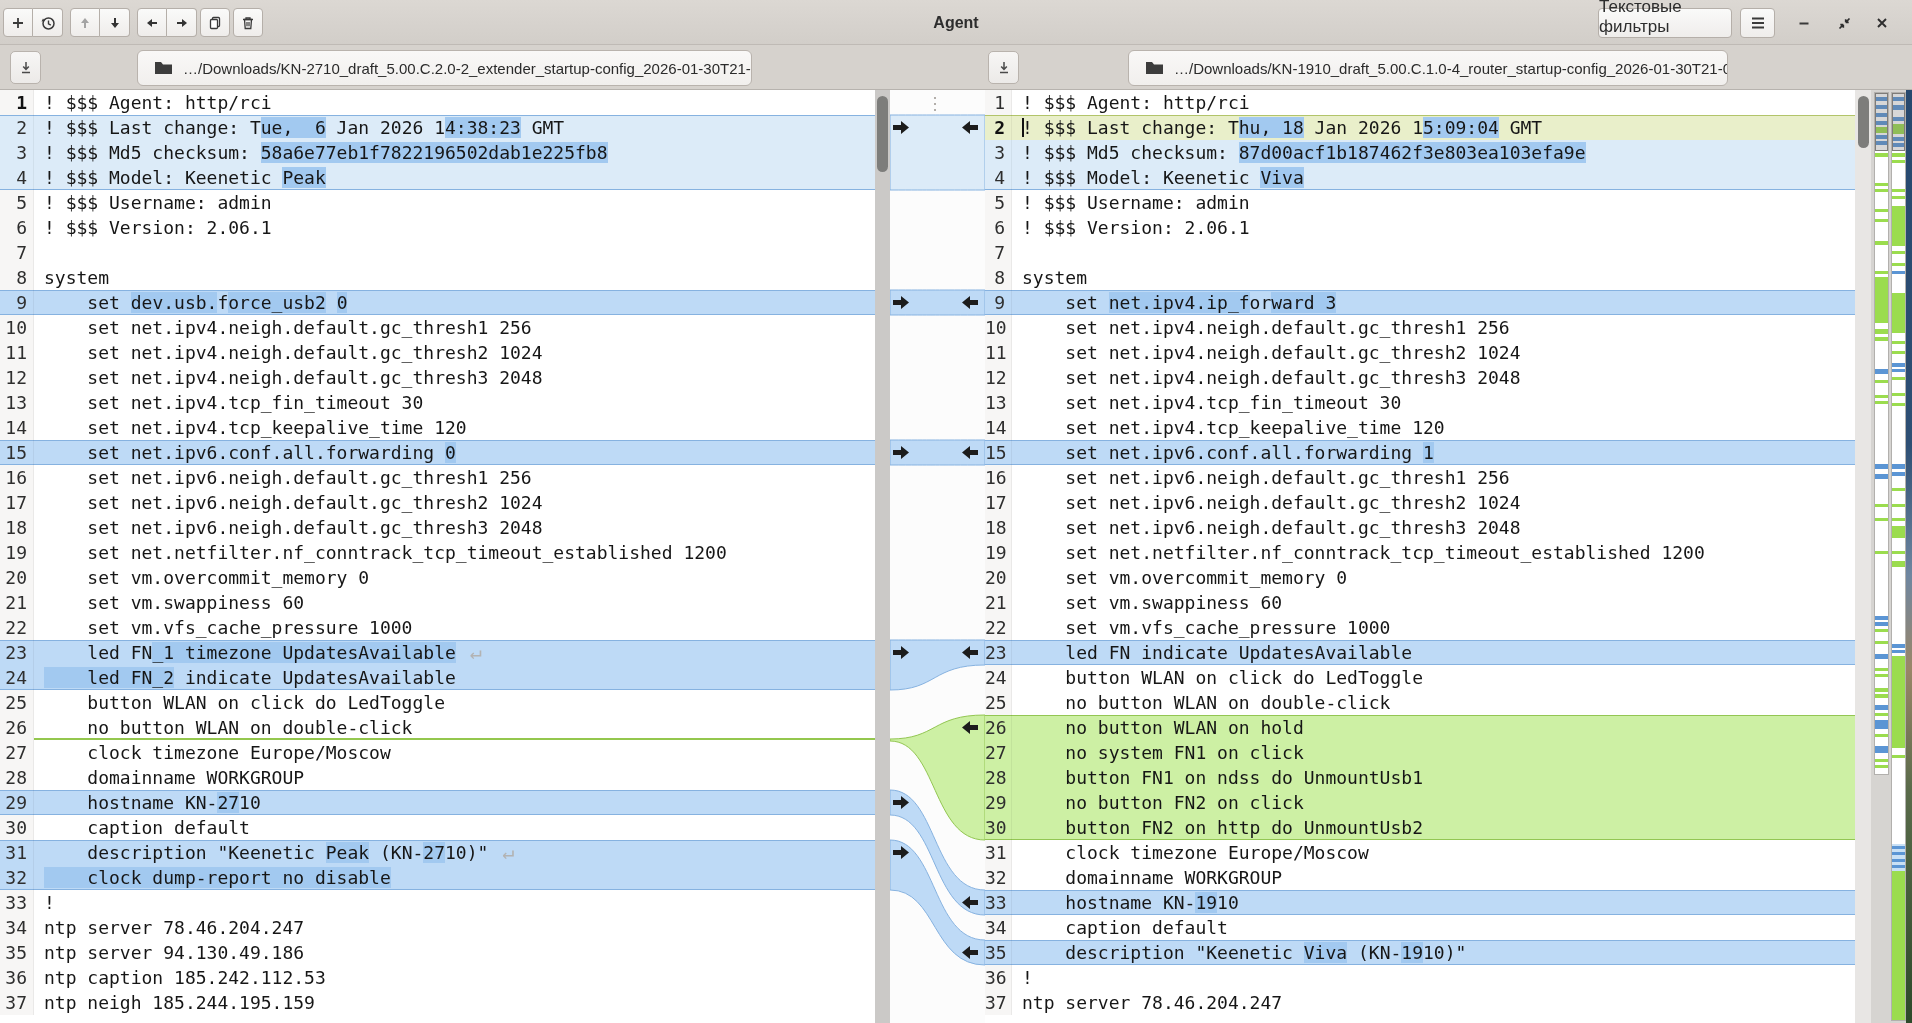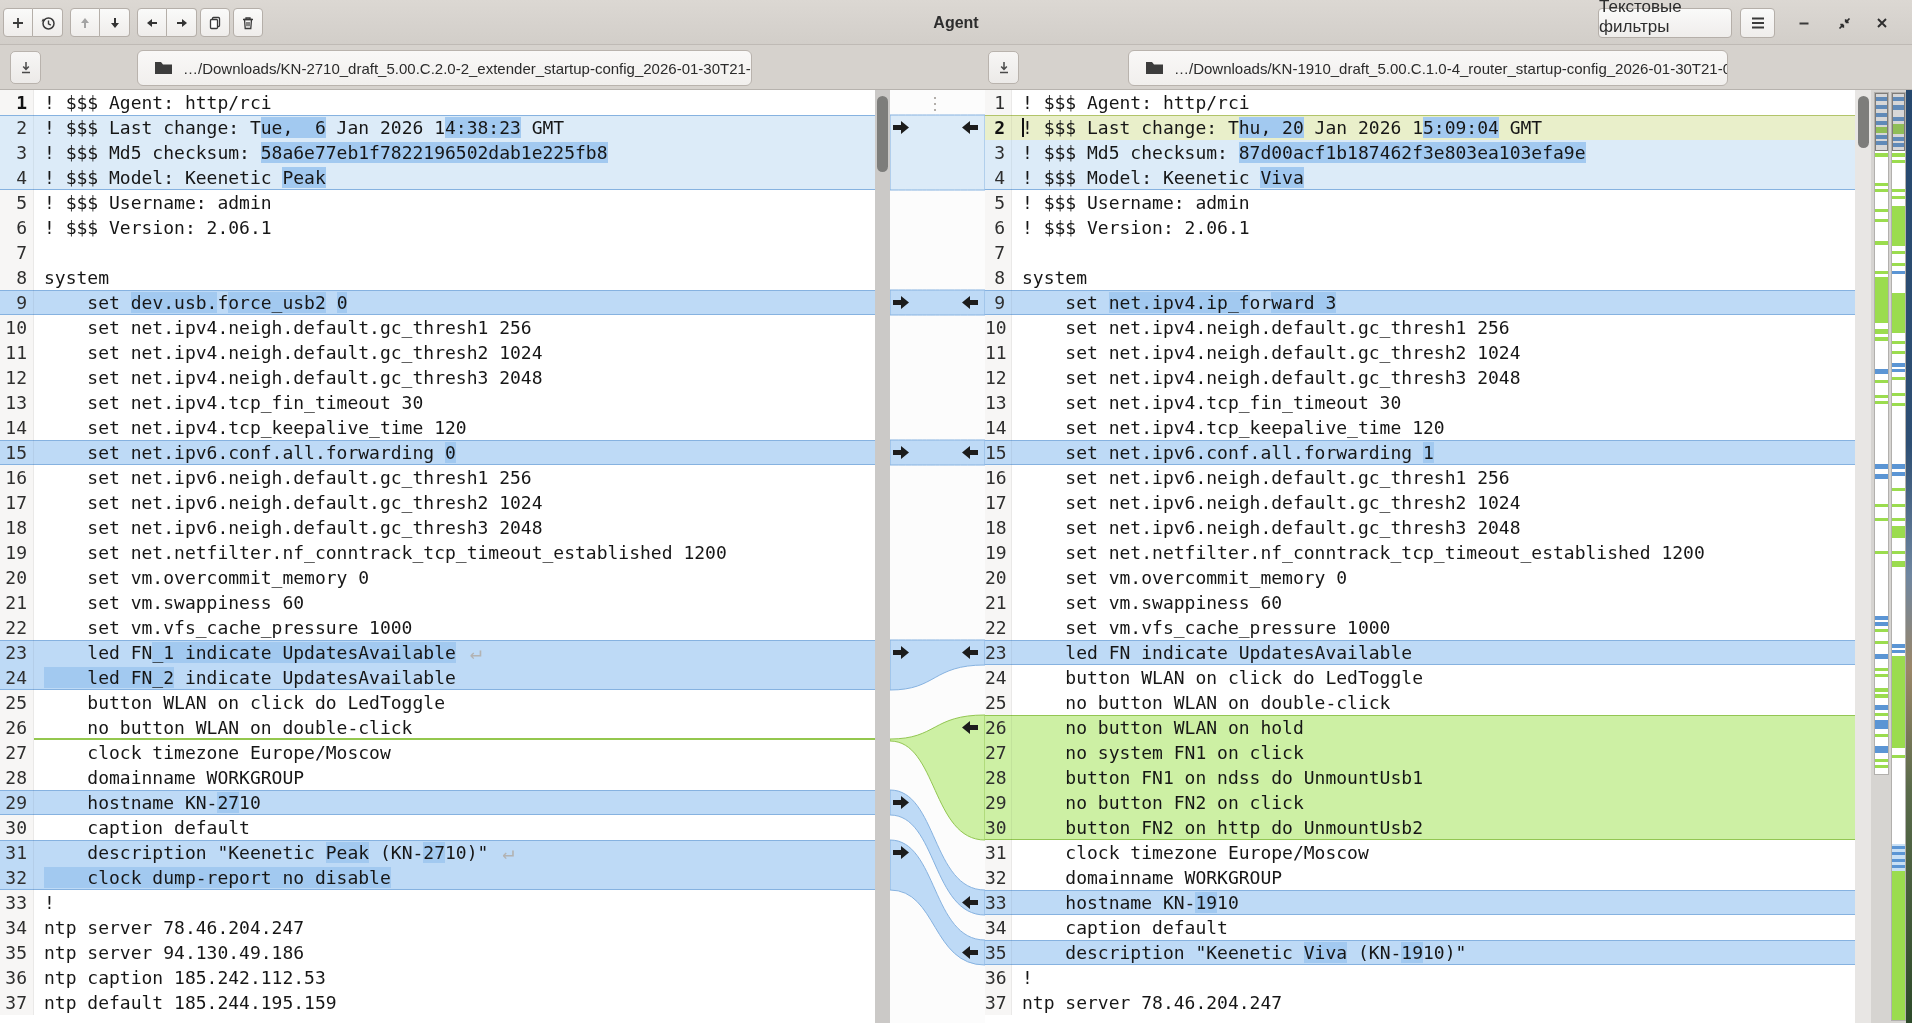--- a/index.html
+++ b/index.html
@@ -256,35 +256,35 @@
     <div class="row"><span class="ln">13</span><span class="txt">    set net.ipv4.tcp_fin_timeout 30</span></div>
     <div class="row"><span class="ln">14</span><span class="txt">    set net.ipv4.tcp_keepalive_time 120</span></div>
     <div class="row med bt bb"><span class="ln">15</span><span class="txt">    set net.ipv6.conf.all.forwarding <span class="seg">0</span></span></div>
     <div class="row"><span class="ln">16</span><span class="txt">    set net.ipv6.neigh.default.gc_thresh1 256</span></div>
     <div class="row"><span class="ln">17</span><span class="txt">    set net.ipv6.neigh.default.gc_thresh2 1024</span></div>
     <div class="row"><span class="ln">18</span><span class="txt">    set net.ipv6.neigh.default.gc_thresh3 2048</span></div>
     <div class="row"><span class="ln">19</span><span class="txt">    set net.netfilter.nf_conntrack_tcp_timeout_established 1200</span></div>
     <div class="row"><span class="ln">20</span><span class="txt">    set vm.overcommit_memory 0</span></div>
     <div class="row"><span class="ln">21</span><span class="txt">    set vm.swappiness 60</span></div>
     <div class="row"><span class="ln">22</span><span class="txt">    set vm.vfs_cache_pressure 1000</span></div>
-    <div class="row med bt"><span class="ln">23</span><span class="txt">    led FN<span class="seg">_1 indicate UpdatesAvailable</span><span class="ret">↵</span></span></div>
+    <div class="row med bt"><span class="ln">23</span><span class="txt">    led FN<span class="seg">_1 timezone UpdatesAvailable</span><span class="ret">↵</span></span></div>
     <div class="row med bb"><span class="ln">24</span><span class="txt"><span class="seg">    led FN_2</span> indicate UpdatesAvailable</span></div>
     <div class="row"><span class="ln">25</span><span class="txt">    button WLAN on click do LedToggle</span></div>
     <div class="row gl"><span class="ln">26</span><span class="txt">    no button WLAN on double-click</span></div>
     <div class="row"><span class="ln">27</span><span class="txt">    clock timezone Europe/Moscow</span></div>
     <div class="row"><span class="ln">28</span><span class="txt">    domainname WORKGROUP</span></div>
     <div class="row med bt bb"><span class="ln">29</span><span class="txt">    hostname KN-<span class="seg">27</span>10</span></div>
     <div class="row"><span class="ln">30</span><span class="txt">    caption default</span></div>
     <div class="row med bt"><span class="ln">31</span><span class="txt">    description "Keenetic <span class="seg">Peak</span> (KN-<span class="seg">27</span>10)"<span class="ret">↵</span></span></div>
     <div class="row med bb"><span class="ln">32</span><span class="txt"><span class="seg">    clock dump-report no disable</span></span></div>
     <div class="row"><span class="ln">33</span><span class="txt">!</span></div>
     <div class="row"><span class="ln">34</span><span class="txt">ntp server 78.46.204.247</span></div>
     <div class="row"><span class="ln">35</span><span class="txt">ntp server 94.130.49.186</span></div>
     <div class="row"><span class="ln">36</span><span class="txt">ntp caption 185.242.112.53</span></div>
-    <div class="row"><span class="ln">37</span><span class="txt">ntp default 185.244.195.159</span></div>
+    <div class="row"><span class="ln">37</span><span class="txt">ntp neigh 185.244.195.159</span></div>
   </div>
 <div id="sb-left" class="abs">
     <div class="thumb"></div>
   </div>
 <svg id="linkmap" class="abs" viewBox="0 0 95 933">
     <path d="M0 25 C47 25, 42 25, 95 25 L95 100 C42 100, 47 100, 0 100 Z" fill="#dcebf8" stroke="#86b2e0"></path>
     <path d="M0 200 C47 200, 42 200, 95 200 L95 225 C42 225, 47 225, 0 225 Z" fill="#bedaf6" stroke="#86b2e0"></path>
     <path d="M0 350 C47 350, 42 350, 95 350 L95 375 C42 375, 47 375, 0 375 Z" fill="#bedaf6" stroke="#86b2e0"></path>
     <path d="M0 550 C47 550, 42 550, 95 550 L95 575 C42 575, 47 600, 0 600 Z" fill="#bedaf6" stroke="#86b2e0"></path>
     <path d="M0 649 C47 649, 42 625, 95 625 L95 750 C42 750, 47 651, 0 651 Z" fill="#cdf0a4" stroke="#93c653"></path>
@@ -299,21 +299,21 @@
     <path d="M88 35 H80 V31 L72 37.5 L80 44 V40 H88 Z" fill="#1c1c1c"></path>
     <path d="M88 210 H80 V206 L72 212.5 L80 219 V215 H88 Z" fill="#1c1c1c"></path>
     <path d="M88 360 H80 V356 L72 362.5 L80 369 V365 H88 Z" fill="#1c1c1c"></path>
     <path d="M88 560 H80 V556 L72 562.5 L80 569 V565 H88 Z" fill="#1c1c1c"></path>
     <path d="M88 635 H80 V631 L72 637.5 L80 644 V640 H88 Z" fill="#1c1c1c"></path>
     <path d="M88 810 H80 V806 L72 812.5 L80 819 V815 H88 Z" fill="#1c1c1c"></path>
     <path d="M88 860 H80 V856 L72 862.5 L80 869 V865 H88 Z" fill="#1c1c1c"></path>
   </svg>
 <div id="pane-right" class="pane abs">
     <div class="row"><span class="ln">1</span><span class="txt">! $$$ Agent: http/rci</span></div>
-    <div class="row cur btc boldln"><span class="ln">2</span><span class="txt"><span class="caret"></span>! $$$ Last change: T<span class="seg">hu, 20</span> Jan 2026 1<span class="seg">5:09:04</span> GMT</span></div>
+    <div class="row cur btc boldln"><span class="ln">2</span><span class="txt"><span class="caret"></span>! $$$ Last change: T<span class="seg">hu, 18</span> Jan 2026 1<span class="seg">5:09:04</span> GMT</span></div>
     <div class="row light"><span class="ln">3</span><span class="txt">! $$$ Md5 checksum: <span class="seg">87d00acf1b187462f3e803ea103efa9e</span></span></div>
     <div class="row light bb"><span class="ln">4</span><span class="txt">! $$$ Model: Keenetic <span class="seg">Viva</span></span></div>
     <div class="row"><span class="ln">5</span><span class="txt">! $$$ Username: admin</span></div>
     <div class="row"><span class="ln">6</span><span class="txt">! $$$ Version: 2.06.1</span></div>
     <div class="row"><span class="ln">7</span><span class="txt"></span></div>
     <div class="row"><span class="ln">8</span><span class="txt">system</span></div>
     <div class="row med bt bb"><span class="ln">9</span><span class="txt">    set <span class="seg">net.ipv4.ip_f</span>or<span class="seg">ward 3</span></span></div>
     <div class="row"><span class="ln">10</span><span class="txt">    set net.ipv4.neigh.default.gc_thresh1 256</span></div>
     <div class="row"><span class="ln">11</span><span class="txt">    set net.ipv4.neigh.default.gc_thresh2 1024</span></div>
     <div class="row"><span class="ln">12</span><span class="txt">    set net.ipv4.neigh.default.gc_thresh3 2048</span></div>

